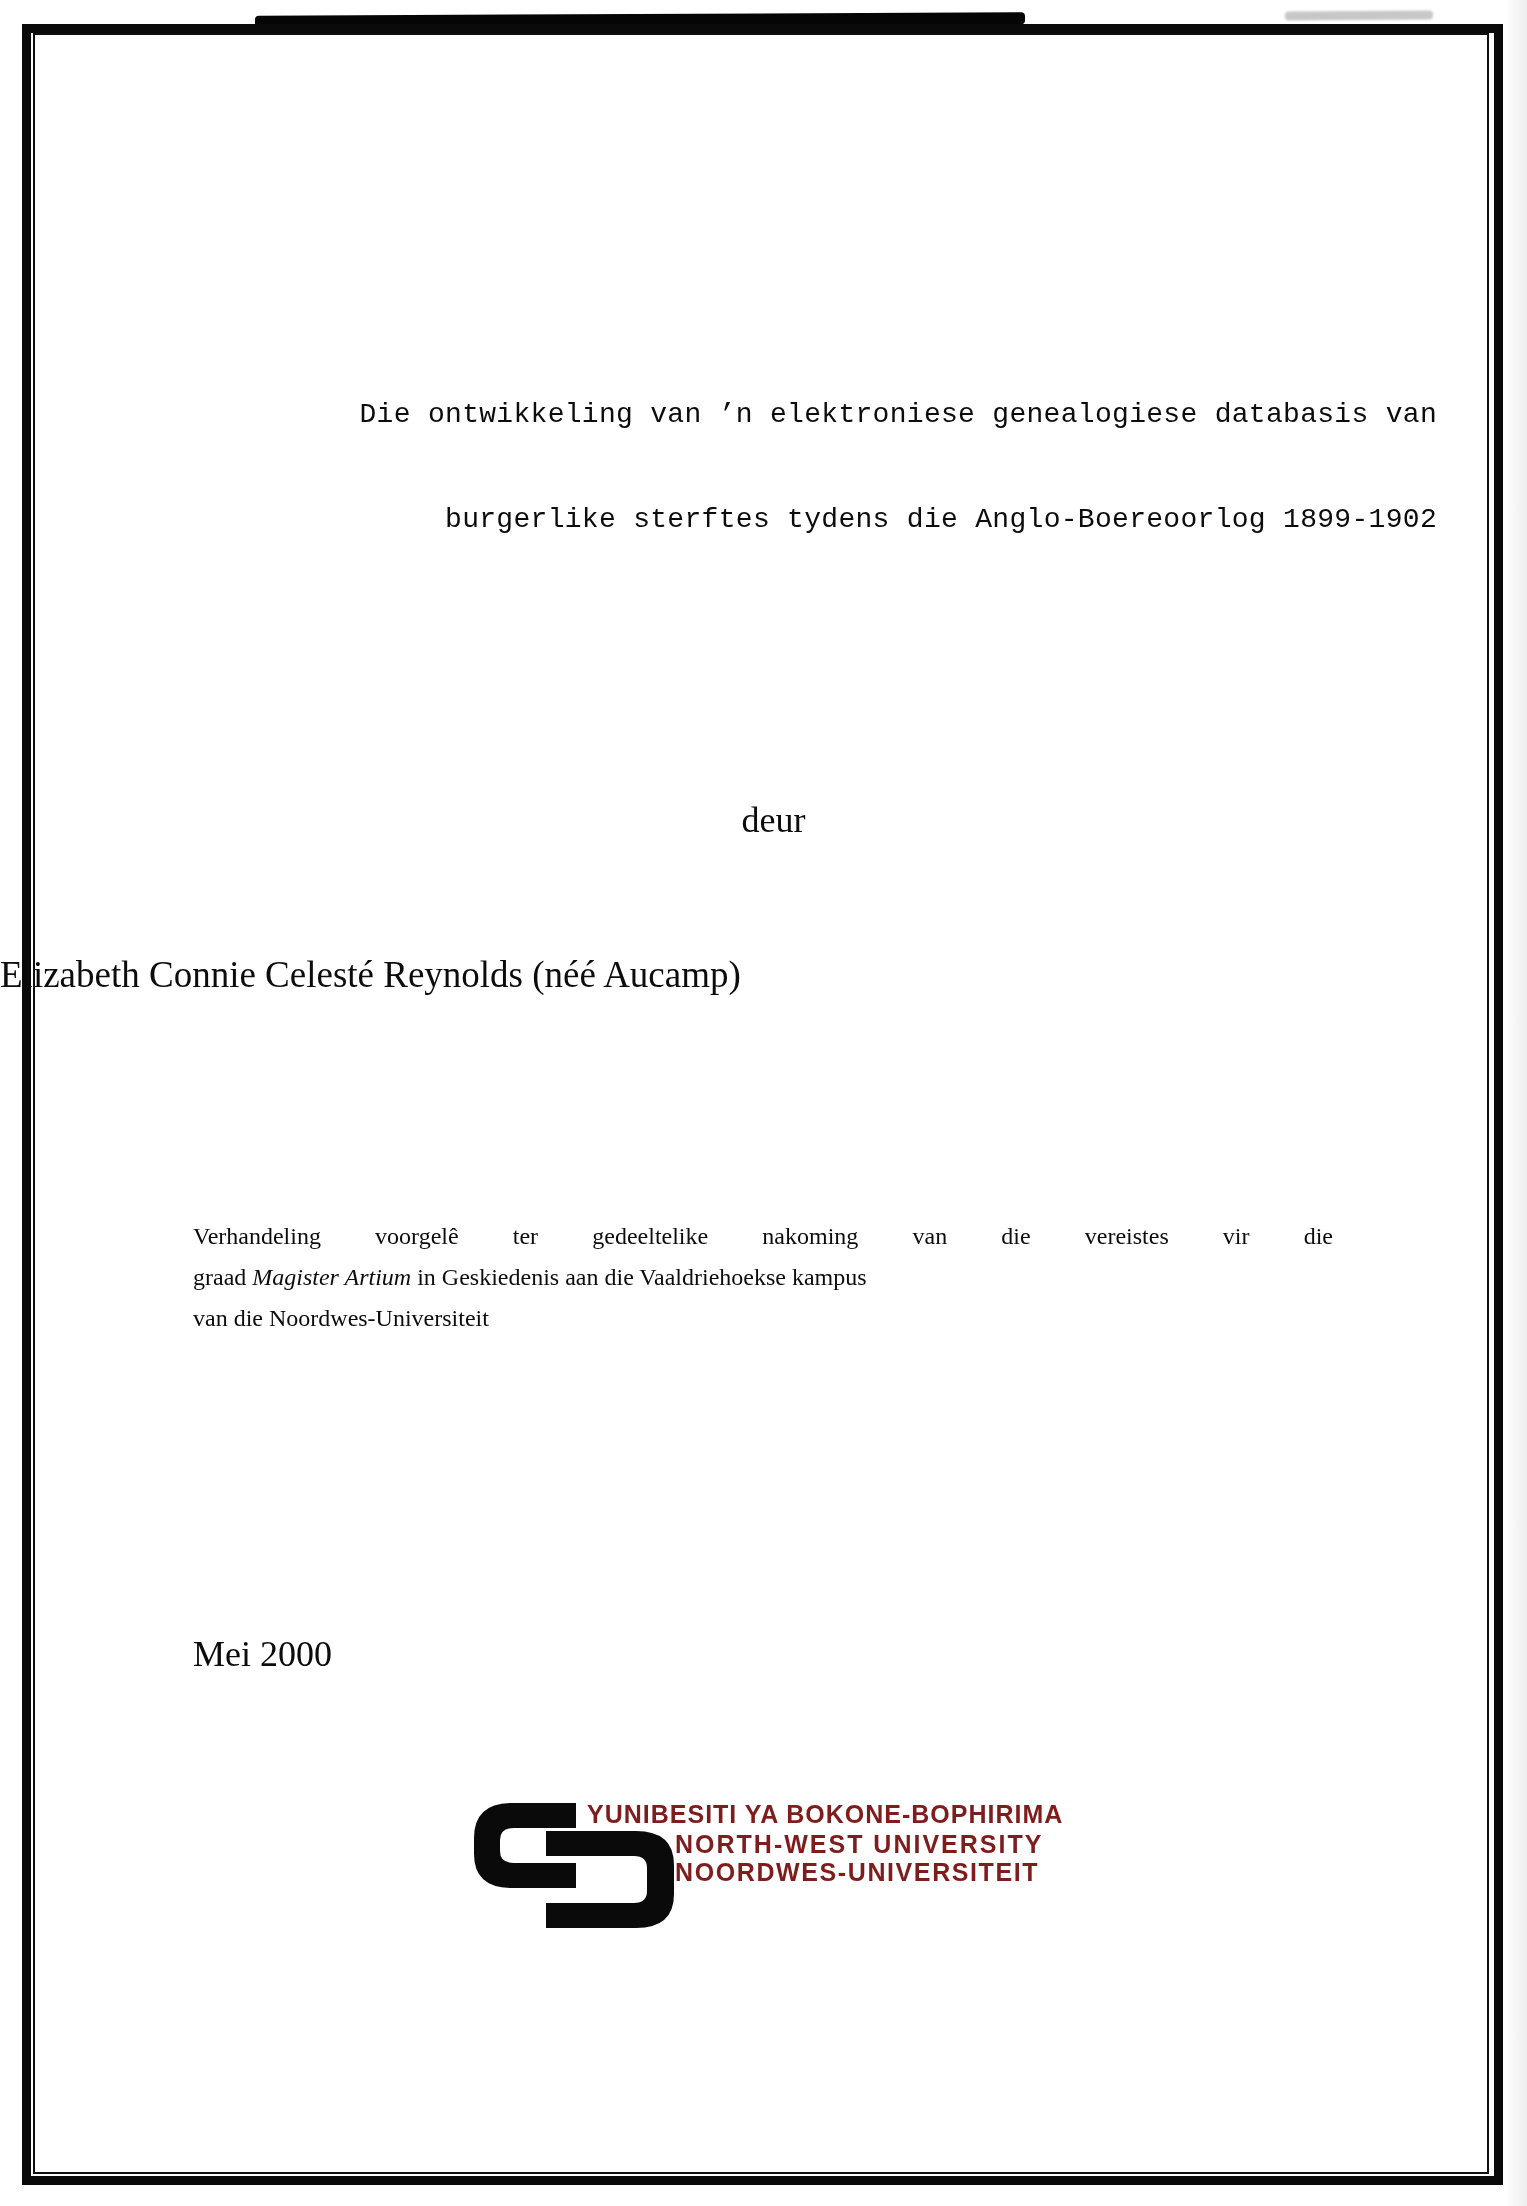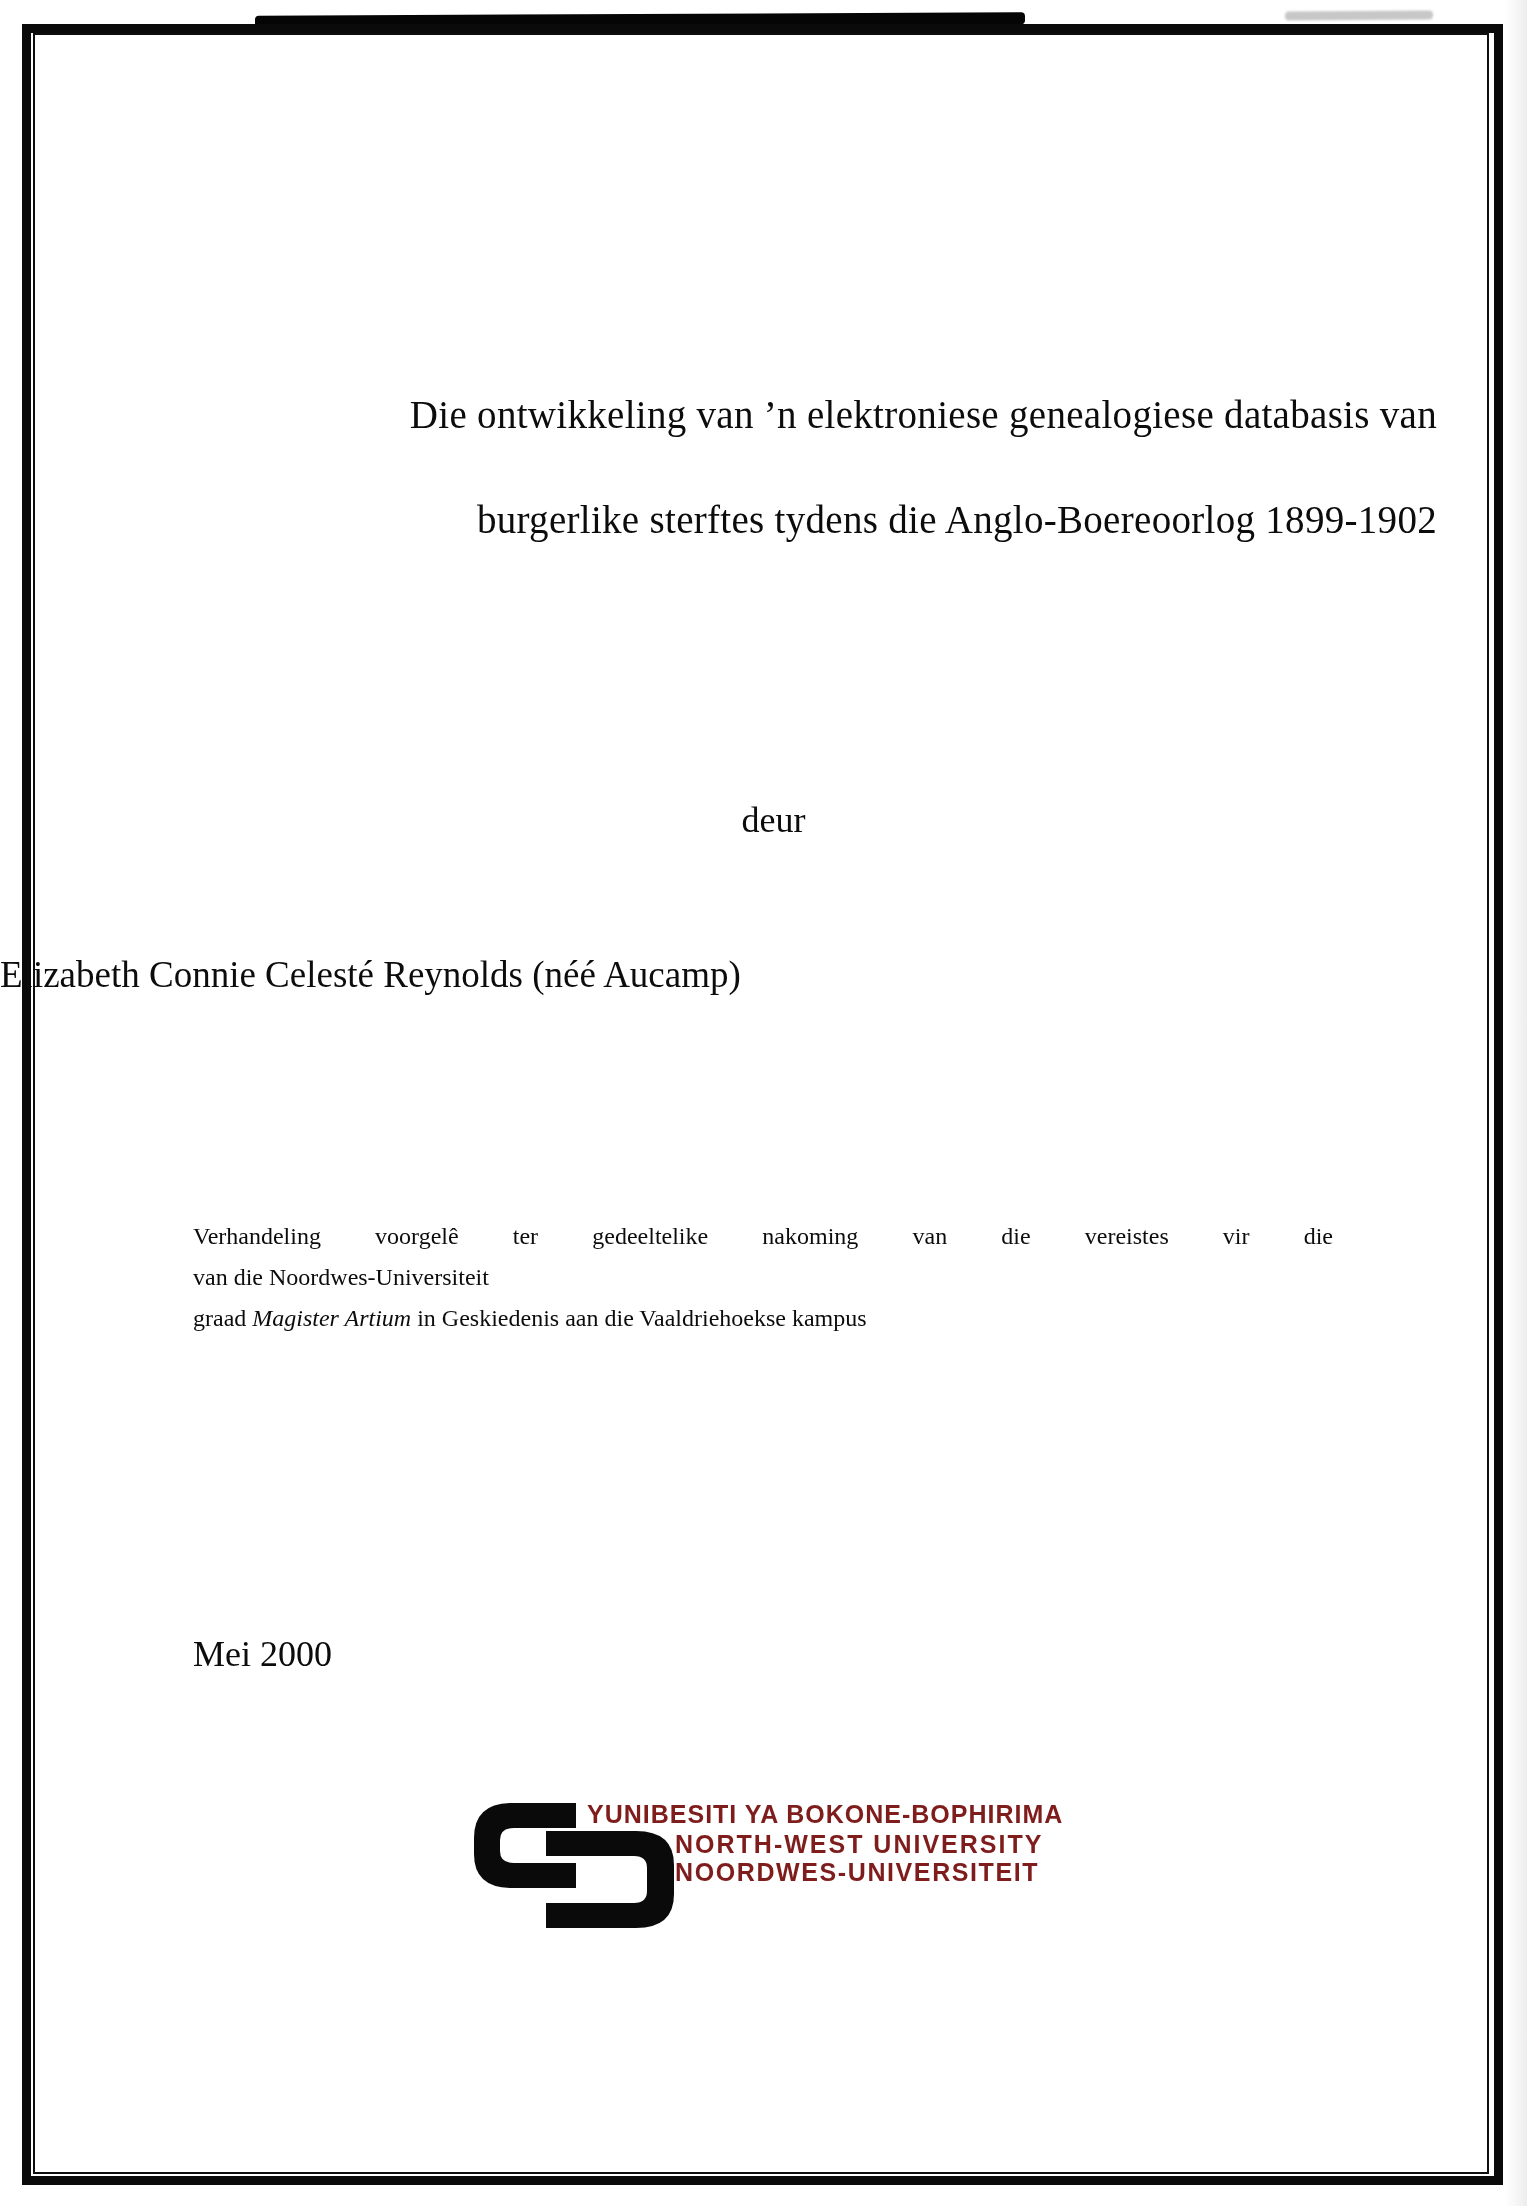--- a/index.html
+++ b/index.html
@@ -34,23 +34,24 @@
     transform: rotate(-0.4deg); filter: blur(1px);
   }
   .scan-shadow-right {
     position: absolute; right: 0; top: 0; width: 22px; height: 100%;
     background: linear-gradient(to right, rgba(0,0,0,0), rgba(0,0,0,0.07));
   }
 
   .title-line1, .title-line2 {
     position: absolute; left: 90px; right: 90px;
     text-align: right;
-    font-size: 39px; line-height: 51px;
+    font-size: 28px; line-height: 51px;
     letter-spacing: 0.3px;
     white-space: nowrap;
+    font-family: Liberation Mono, monospace;
   }
   .title-line1 { top: 389px; }
   .title-line2 { top: 463px; margin-top: 31px; }
 
   .byline {
     position: absolute; left: 0; right: -20px; top: 797px;
     text-align: center;
     font-size: 36px; line-height: 46px;
   }
   .author {
@@ -102,22 +103,22 @@
 
   <div class="title-line1">Die ontwikkeling van ’n elektroniese genealogiese databasis van</div>
   <div class="title-line2">burgerlike sterftes tydens die Anglo-Boereoorlog 1899-1902</div>
 
   <div class="byline">deur</div>
 
   <div class="author">Elizabeth Connie Celesté Reynolds (néé Aucamp)</div>
 
   <div class="statement">
     <div class="just">Verhandeling voorgelê ter gedeeltelike nakoming van die vereistes vir die</div>
+    <div><span>graad </span><span class="it">Magister Artium</span><span> in Geskiedenis aan die Vaaldriehoekse kampus</span></div>
     <div>van die Noordwes-Universiteit</div>
-    <div><span>graad </span><span class="it">Magister Artium</span><span> in Geskiedenis aan die Vaaldriehoekse kampus</span></div>
   </div>
 
   <div class="supervisor-block">
     <div>Mei 2000</div>
   </div>
 
   <div class="logo">
     <svg class="logo-mark" width="204" height="132" viewBox="0 0 204 132">
       <path fill="#0a0a0a" d="M 104 1 H 40 Q 2 1 2 36 V 52 Q 2 86 40 86 H 104 V 61 H 42 Q 28 61 28 49 V 38 Q 28 26 42 26 H 104 Z"></path>
       <path fill="#0a0a0a" d="M 74 29 H 164 Q 202 29 202 63 V 92 Q 202 126 164 126 H 74 V 101 H 162 Q 175 101 175 89 V 66 Q 175 54 162 54 H 74 Z"></path>

